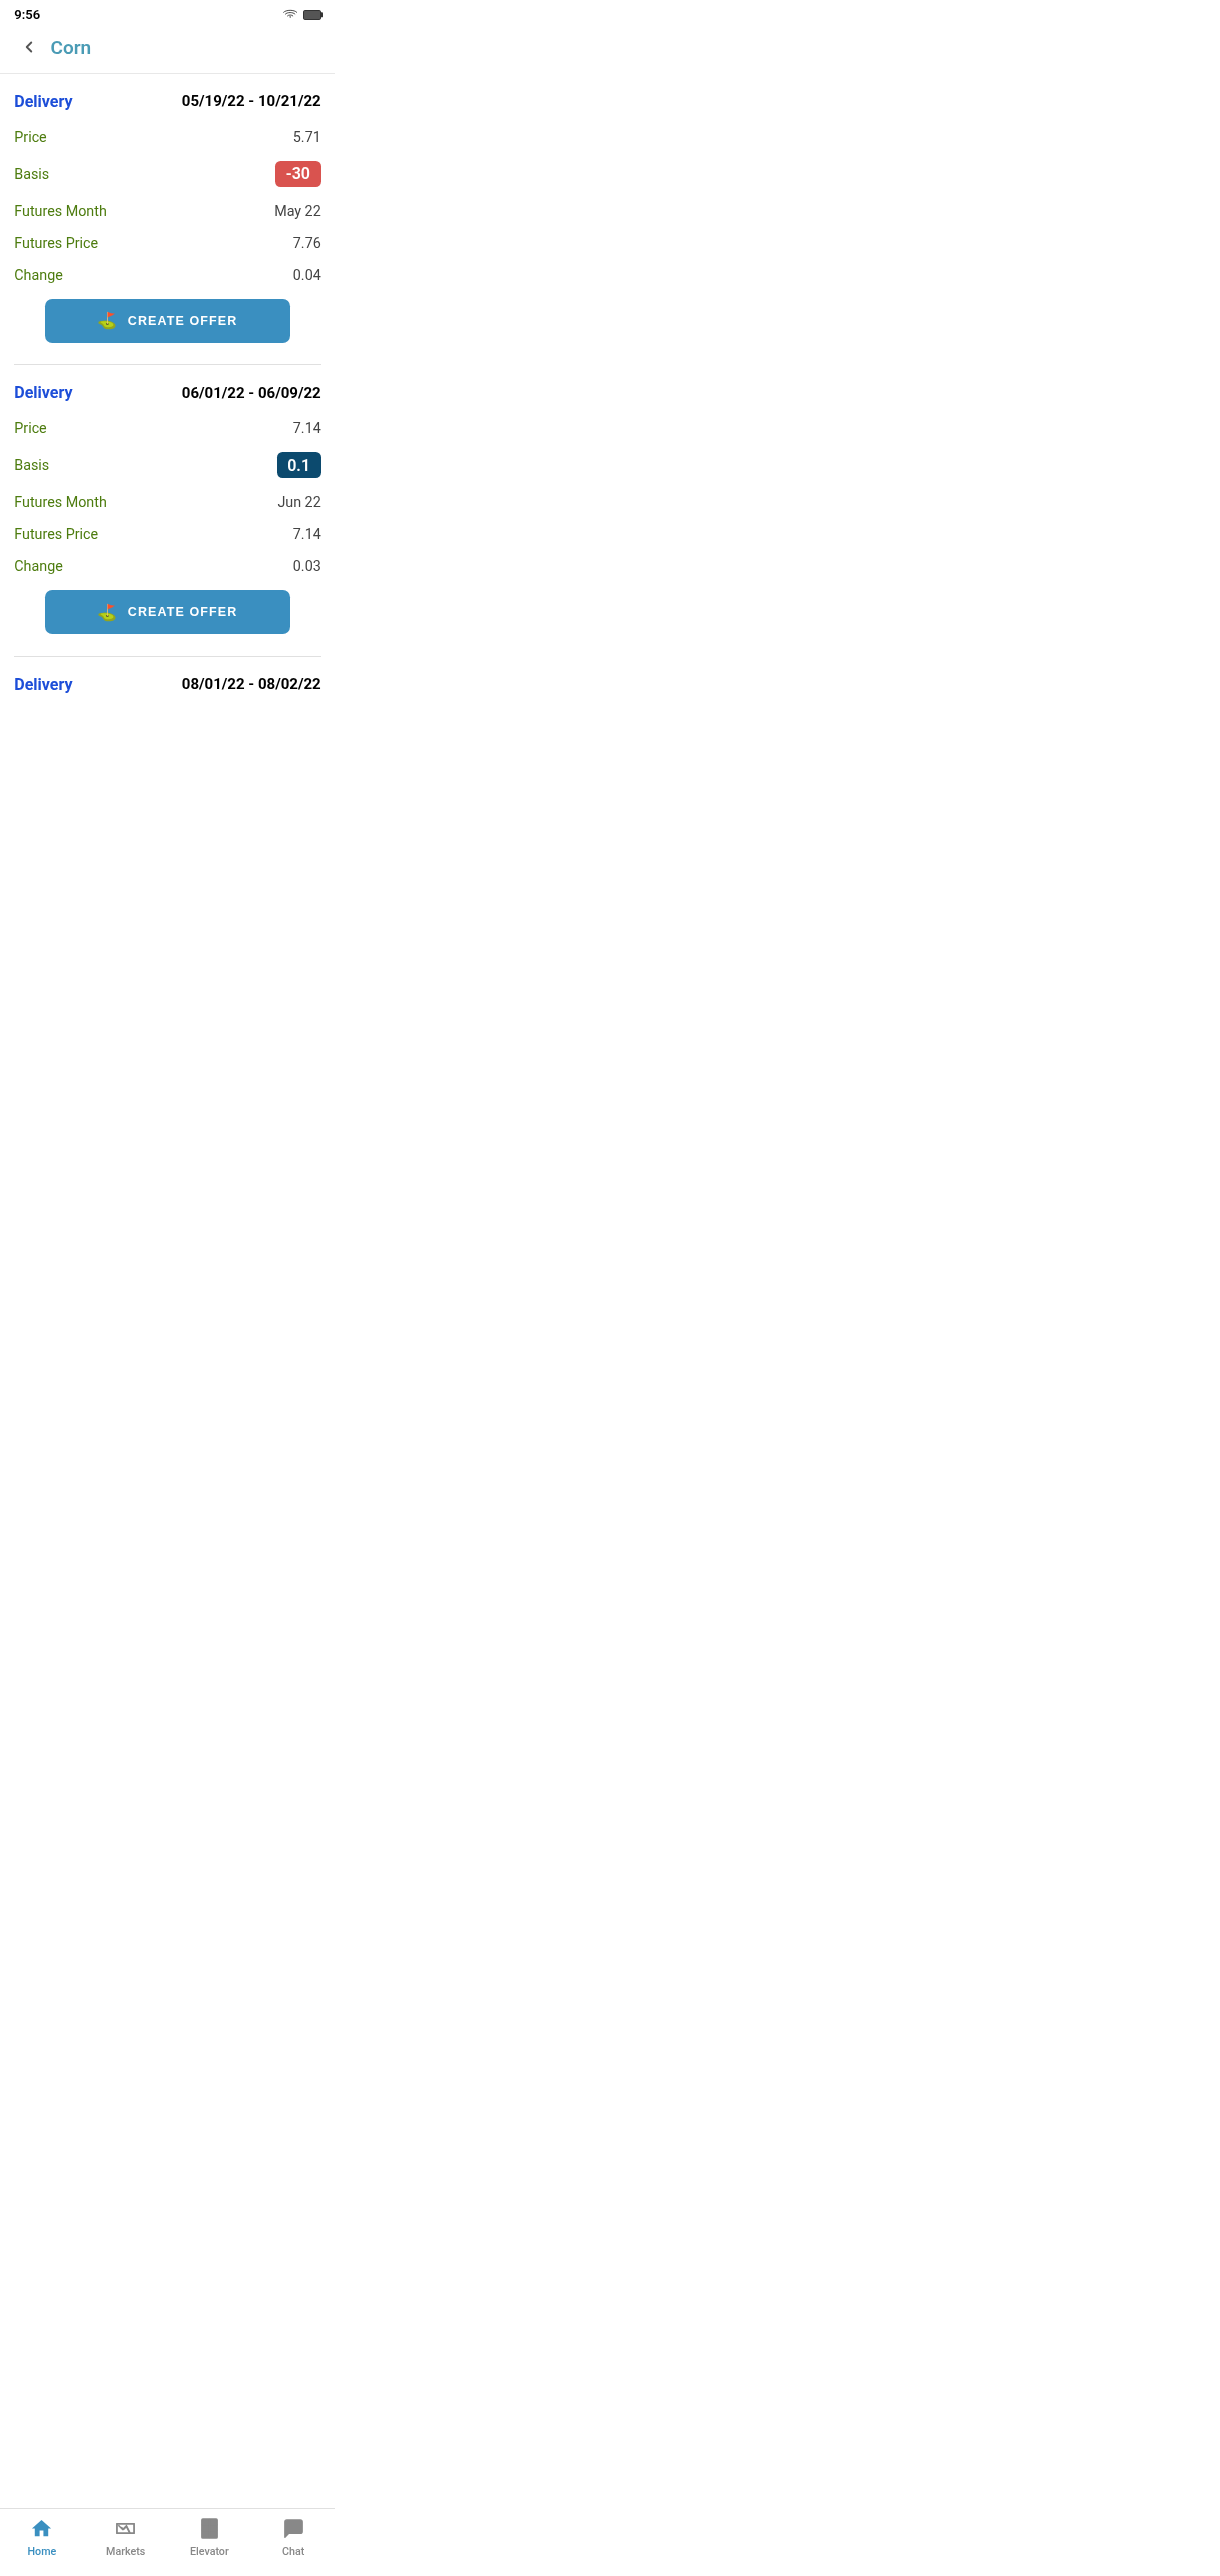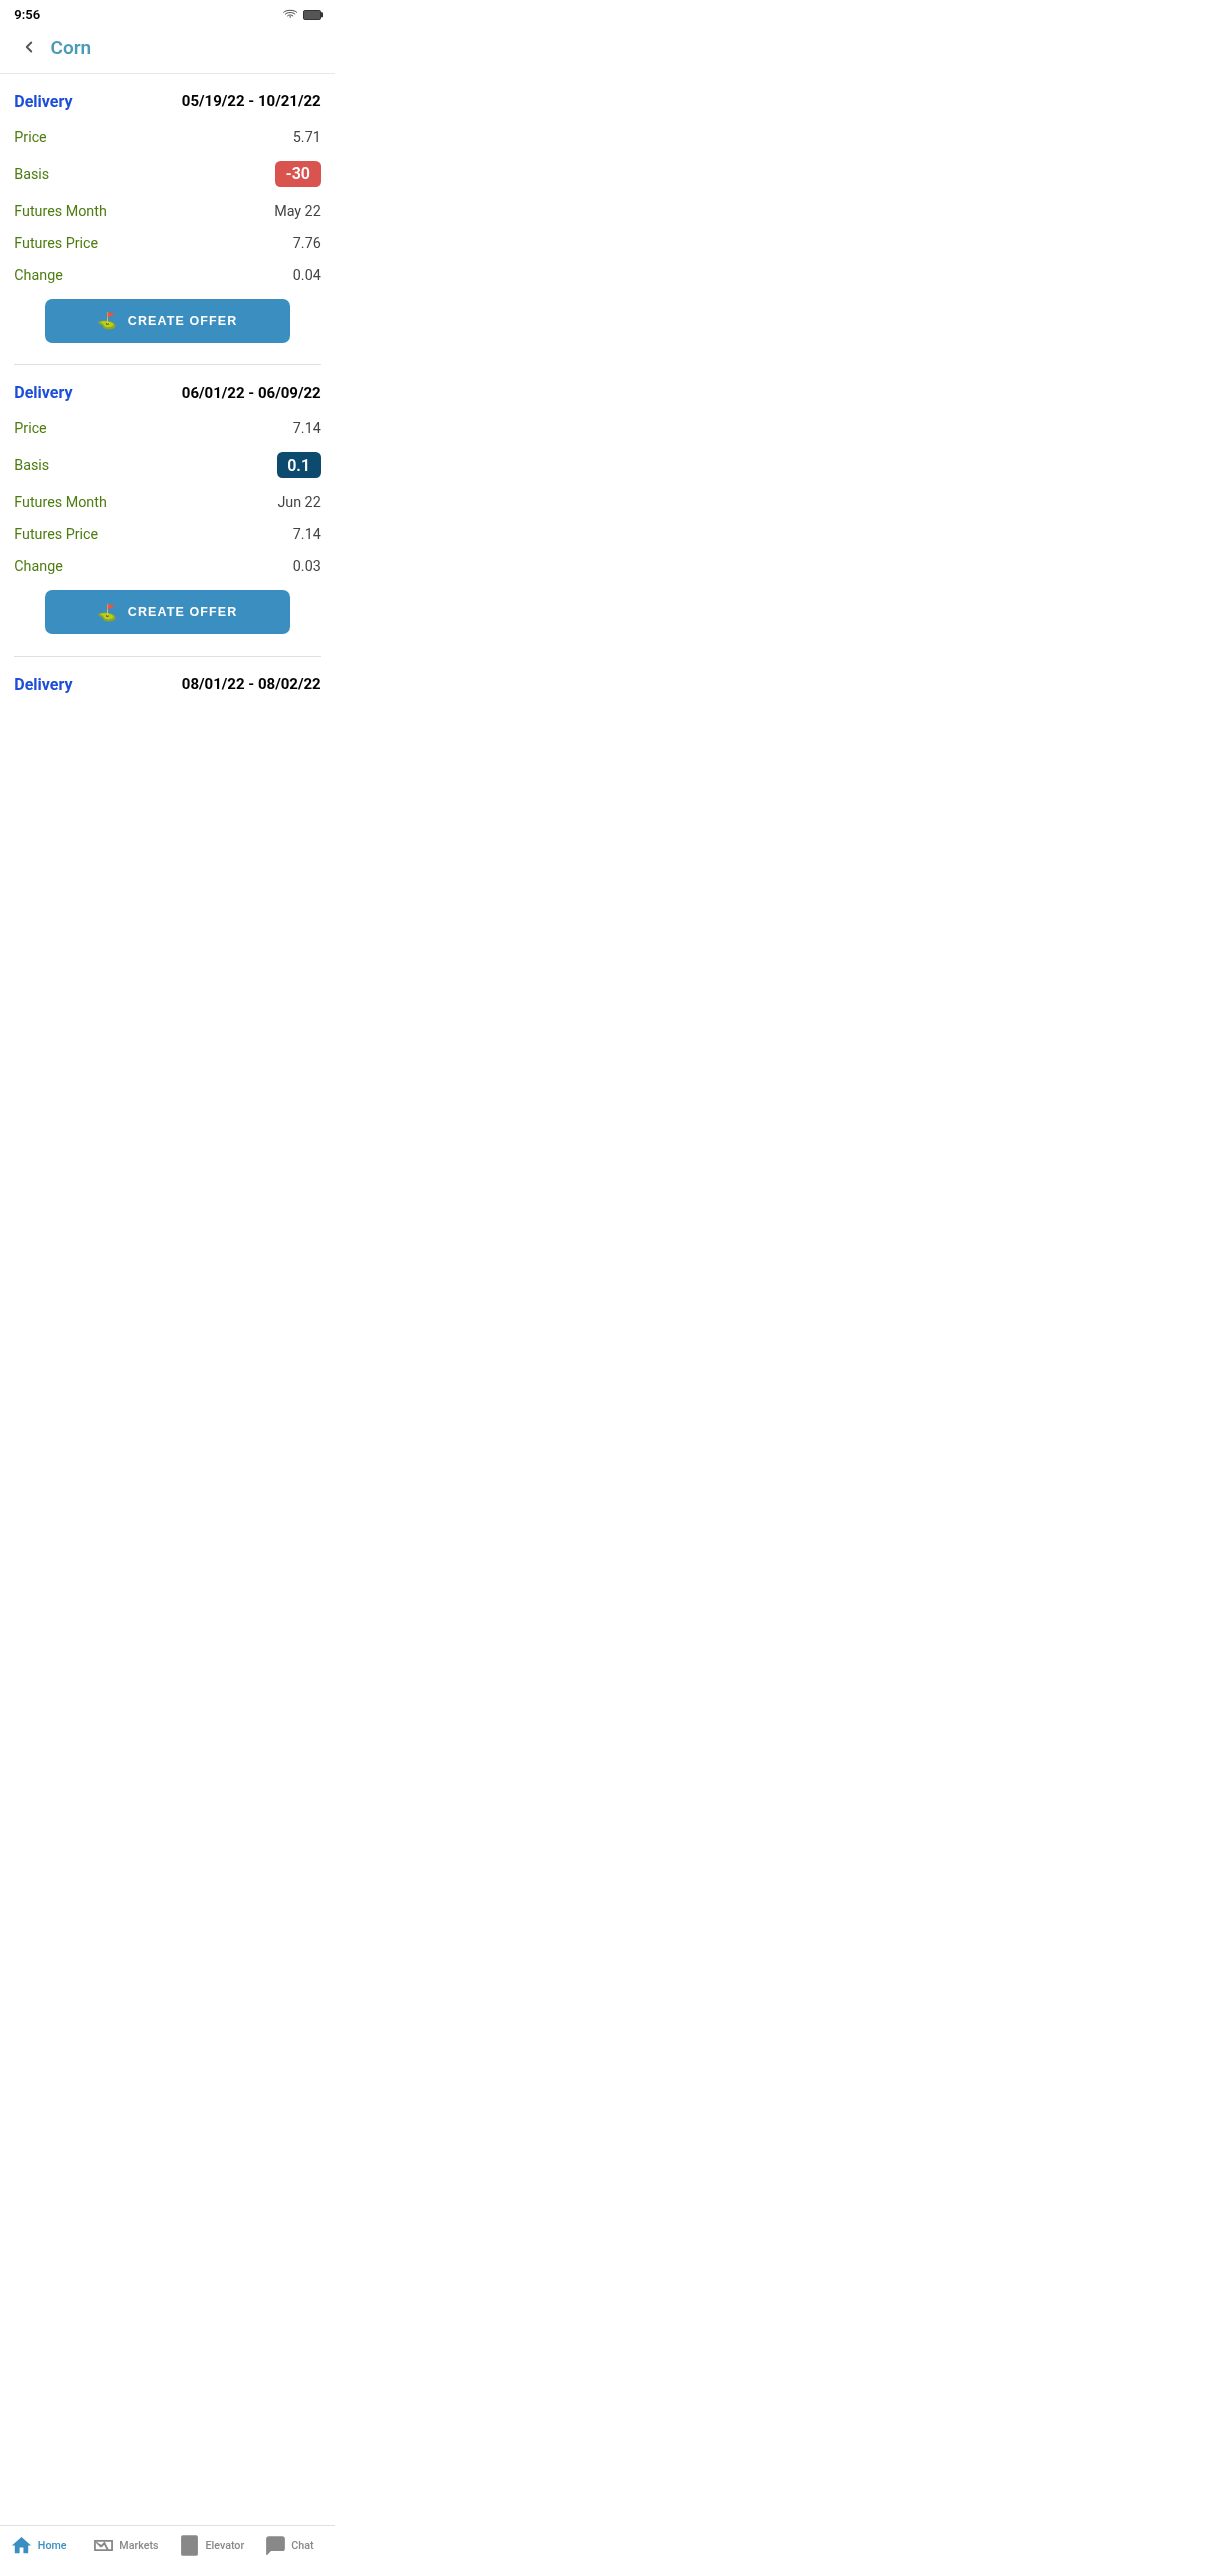--- a/index.html
+++ b/index.html
@@ -189,21 +189,21 @@
       background: #fff;
       border-top: 0.9px solid #e0e0e0;
       display: flex;
       justify-content: space-around;
       align-items: center;
       padding: 7.2px 0 18px;
     }
 
     .nav-item {
       display: flex;
-      flex-direction: row;
+      flex-direction: column;
       align-items: center;
       gap: 3.6px;
       cursor: pointer;
       min-width: 63px;
     }
 
     .nav-icon {
       width: 25px;
       height: 25px;
       display: flex;

